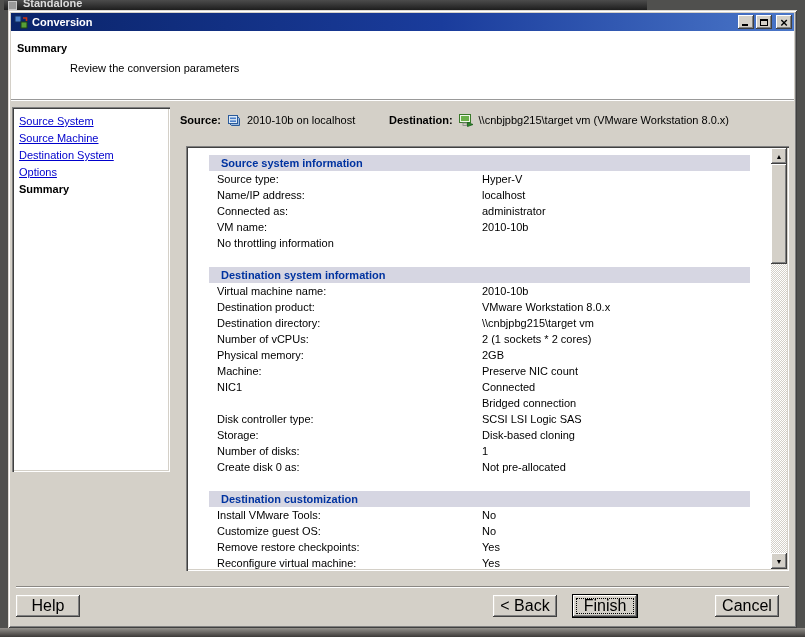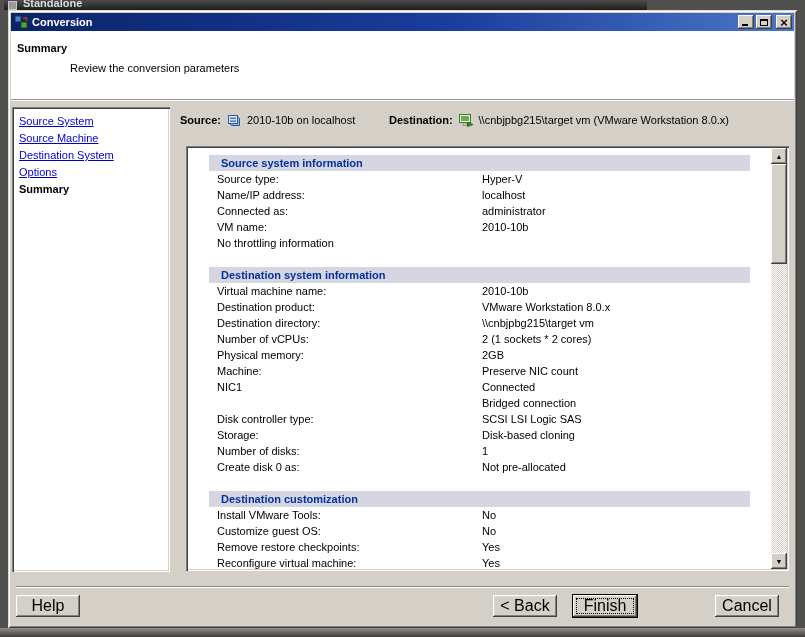--- a/index.html
+++ b/index.html
@@ -57,21 +57,21 @@
   .wizard-header{
     position:absolute; left:3px; top:21px; right:3px; height:69px;
     background:#fff; border-bottom:1px solid #999;
     box-shadow: 0 1px 0 #fff;
   }
   .wh-title{ position:absolute; left:6px; top:11px; font-weight:bold; }
   .wh-sub{ position:absolute; left:14px; top:31px;padding-left:45px; }
 
   
   .sidebar{
-    position:absolute; left:4px; top:97px; width:158px; height:465px;
+    position:absolute; left:4px; top:97px; width:158px; height:365px;
     background:#fff; padding-top:6px;
     box-shadow: inset 1px 1px 0 #808080, inset 2px 2px 0 #404040,
                 inset -1px -1px 0 #fff, inset -2px -2px 0 #d4d0c8;
   }
   .nav-item{ height:17px; line-height:17px; padding-left:7px; white-space:nowrap; }
   .nav-link{ color:#0000cc; text-decoration:underline; cursor:pointer; }
   .nav-current{ color:#000; font-weight:bold; }
 
   
   .srcdst{ position:absolute; left:170px; top:101px; right:6px; height:18px; }

